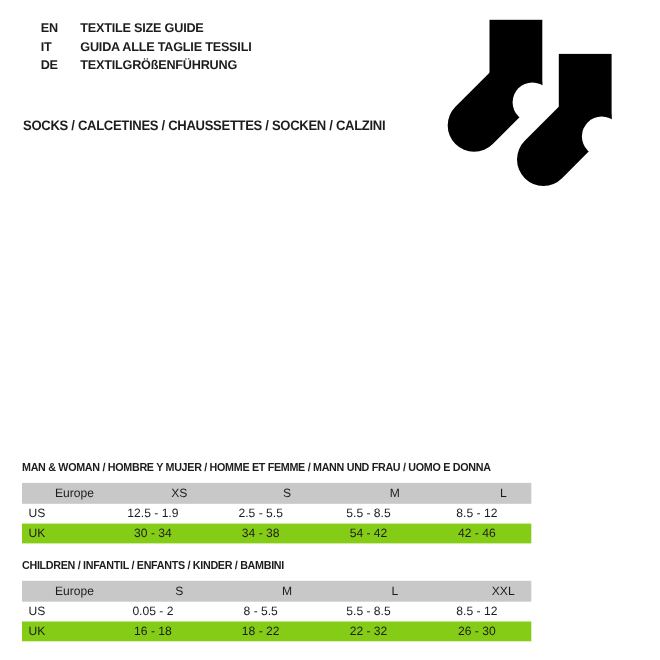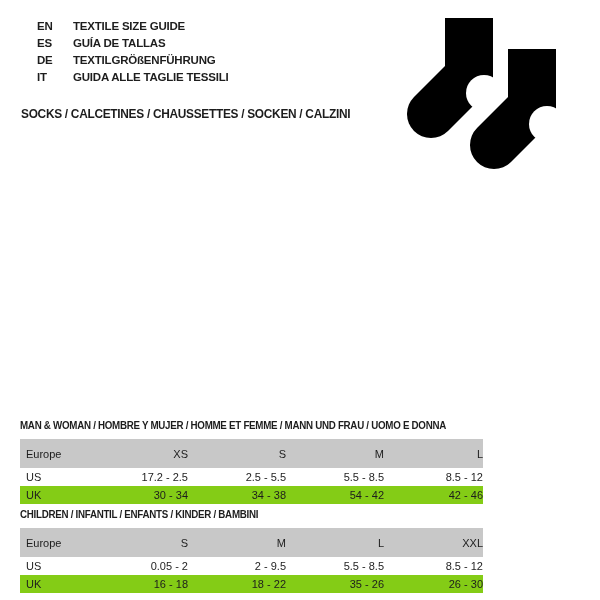--- a/index.html
+++ b/index.html
@@ -46,42 +46,39 @@
     line-height: 13px; margin-bottom: 7px; white-space: nowrap;
     transform: scaleX(0.93); transform-origin: 0 50%;
   }
   .tbl-row {
     display: grid;
     grid-template-columns: 70px 98px 98px 98px 99px;
     align-items: center;
     height: 18px;
     font-size: 11px;
   }
-  .tbl-row.head { height: 29px; background: #c8c8c8; }
+  .tbl-row.head { height: 19px; background: #c8c8c8; padding-left: 24px; }
   .tbl-row.alt  { background: #84cc16; }
-  .cell { text-align: right; white-space: nowrap; }
+  .cell { text-align: center; white-space: nowrap; }
   .cell.lead { text-align: left; padding-left: 6px; }
 </style>
 </head>
 <body>
 
 <div class="canvas">
 
   <div class="lang-block">
     <div class="lang-row">
       <span class="lang-code">EN</span><span class="lang-label">TEXTILE SIZE GUIDE</span>
     </div>
     <div class="lang-row">
-      <span class="lang-code">ES</span><span class="lang-label">GUÍA DE TALLAS</span>
+      <span class="lang-code">IT</span><span class="lang-label">GUIDA ALLE TAGLIE TESSILI</span>
     </div>
     <div class="lang-row">
       <span class="lang-code">DE</span><span class="lang-label">TEXTILGRÖßENFÜHRUNG</span>
-    </div>
-    <div class="lang-row">
-      <span class="lang-code">IT</span><span class="lang-label">GUIDA ALLE TAGLIE TESSILI</span>
     </div>
   </div>
 
   <div class="category-heading">SOCKS / CALCETINES / CHAUSSETTES / SOCKEN / CALZINI</div>
 
   <svg class="socks-icon" viewBox="0 0 170 180" xmlns="http://www.w3.org/2000/svg" aria-hidden="true">
 
     <g>
       <rect x="45" y="13" width="48" height="62" fill="#000"></rect>
       <line x1="69" y1="71" x2="31" y2="109" stroke="#000" stroke-width="48" stroke-linecap="round"></line>
@@ -104,21 +101,21 @@
     <div class="tbl-title">MAN &amp; WOMAN / HOMBRE Y MUJER / HOMME ET FEMME / MANN UND FRAU / UOMO E DONNA</div>
     <div class="tbl-row head">
       <div class="cell lead">Europe</div>
       <div class="cell">XS</div>
       <div class="cell">S</div>
       <div class="cell">M</div>
       <div class="cell">L</div>
     </div>
     <div class="tbl-row">
       <div class="cell lead">US</div>
-      <div class="cell">17.2 - 2.5</div>
+      <div class="cell">12.5 - 1.9</div>
       <div class="cell">2.5 - 5.5</div>
       <div class="cell">5.5 - 8.5</div>
       <div class="cell">8.5 - 12</div>
     </div>
     <div class="tbl-row alt">
       <div class="cell lead">UK</div>
       <div class="cell">30 - 34</div>
       <div class="cell">34 - 38</div>
       <div class="cell">54 - 42</div>
       <div class="cell">42 - 46</div>
@@ -130,26 +127,26 @@
     <div class="tbl-row head">
       <div class="cell lead">Europe</div>
       <div class="cell">S</div>
       <div class="cell">M</div>
       <div class="cell">L</div>
       <div class="cell">XXL</div>
     </div>
     <div class="tbl-row">
       <div class="cell lead">US</div>
       <div class="cell">0.05 - 2</div>
-      <div class="cell">2 - 9.5</div>
+      <div class="cell">8 - 5.5</div>
       <div class="cell">5.5 - 8.5</div>
       <div class="cell">8.5 - 12</div>
     </div>
     <div class="tbl-row alt">
       <div class="cell lead">UK</div>
       <div class="cell">16 - 18</div>
       <div class="cell">18 - 22</div>
-      <div class="cell">35 - 26</div>
+      <div class="cell">22 - 32</div>
       <div class="cell">26 - 30</div>
     </div>
   </div>
 
 </div>
 
 </body></html>

